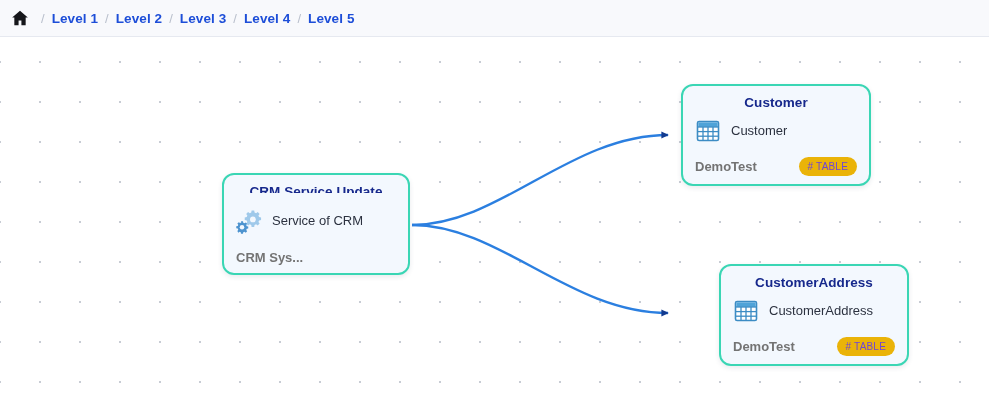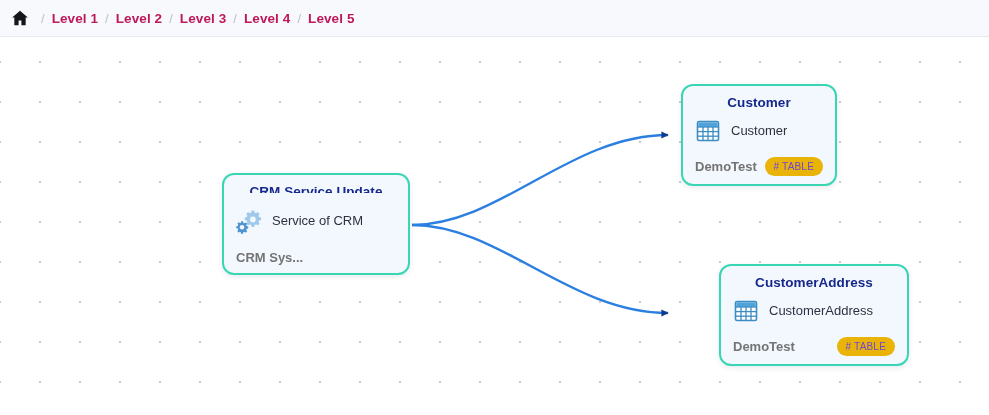--- a/index.html
+++ b/index.html
@@ -44,21 +44,21 @@
   }
 
   .crumb-sep {
     color: #b9bfcc;
     font-size: 13px;
     margin: 0 7px;
     font-weight: 400;
   }
 
   .crumb-link {
-    color: #be185d;
+    color: #1d4ed8;
     font-size: 13.5px;
     font-weight: 700;
     letter-spacing: .1px;
     white-space: nowrap;
     cursor: pointer;
   }
 
   
   .canvas {
     position: absolute;
@@ -156,21 +156,21 @@
     font-weight: 400;
     letter-spacing: .2px;
     border-radius: 10px;
     padding: 4px 9px;
     white-space: nowrap;
     flex: 0 0 auto;
   }
 
   
   #node-crm      { left: 222px; top: 136px; width: 188px; height: 102px; gap: 8px; }
-  #node-customer { left: 681px; top: 47px;  width: 156px; height: 102px; }
+  #node-customer { left: 681px; top: 47px;  width: 190px; height: 102px; }
   #node-address  { left: 719px; top: 227px; width: 190px; height: 102px; }
 </style>
 </head>
 <body>
 
 <div id="app">
 
   <div class="breadcrumb-bar">
     <svg class="home-icon" viewBox="0 0 24 24">
       <path d="M12 3.2 2.6 11.3h2.6v9.4h5.1v-5.6h3.4v5.6h5.1v-9.4h2.6z" fill="#15161a"></path>

